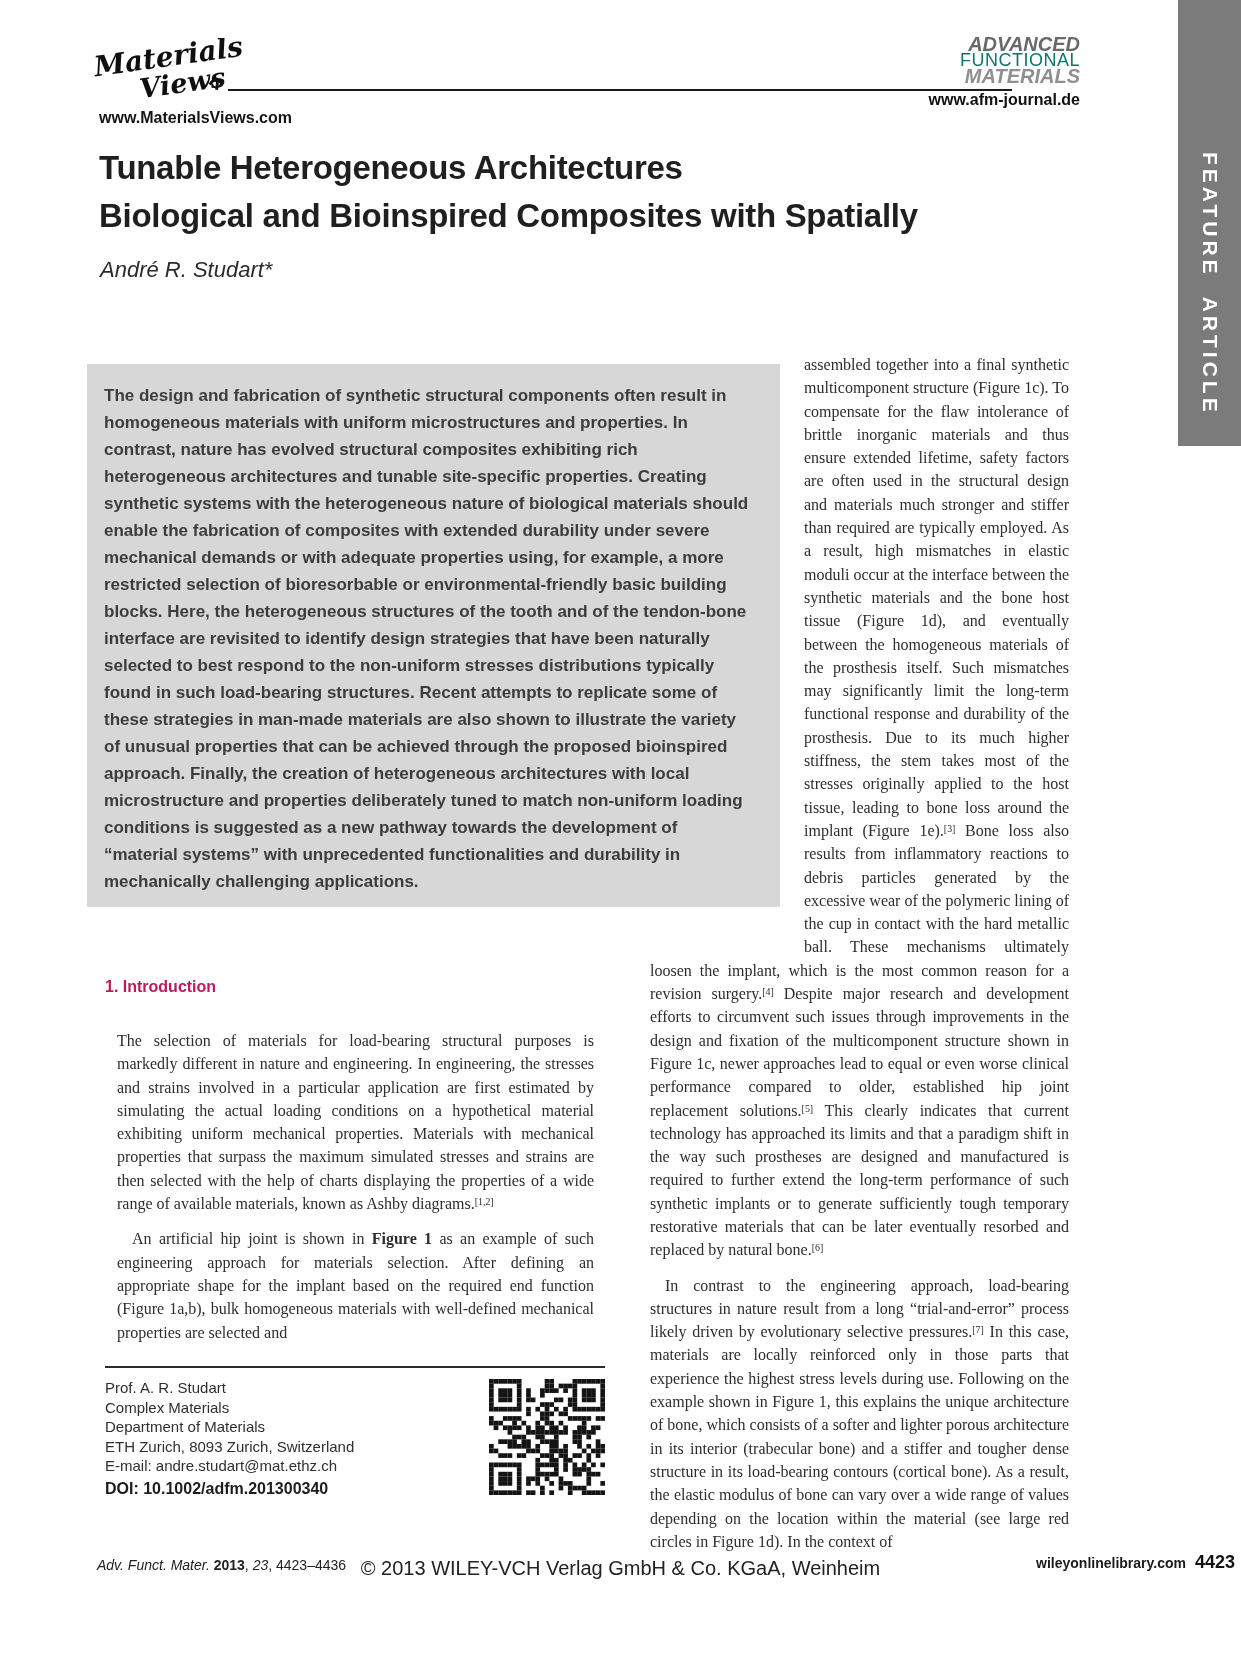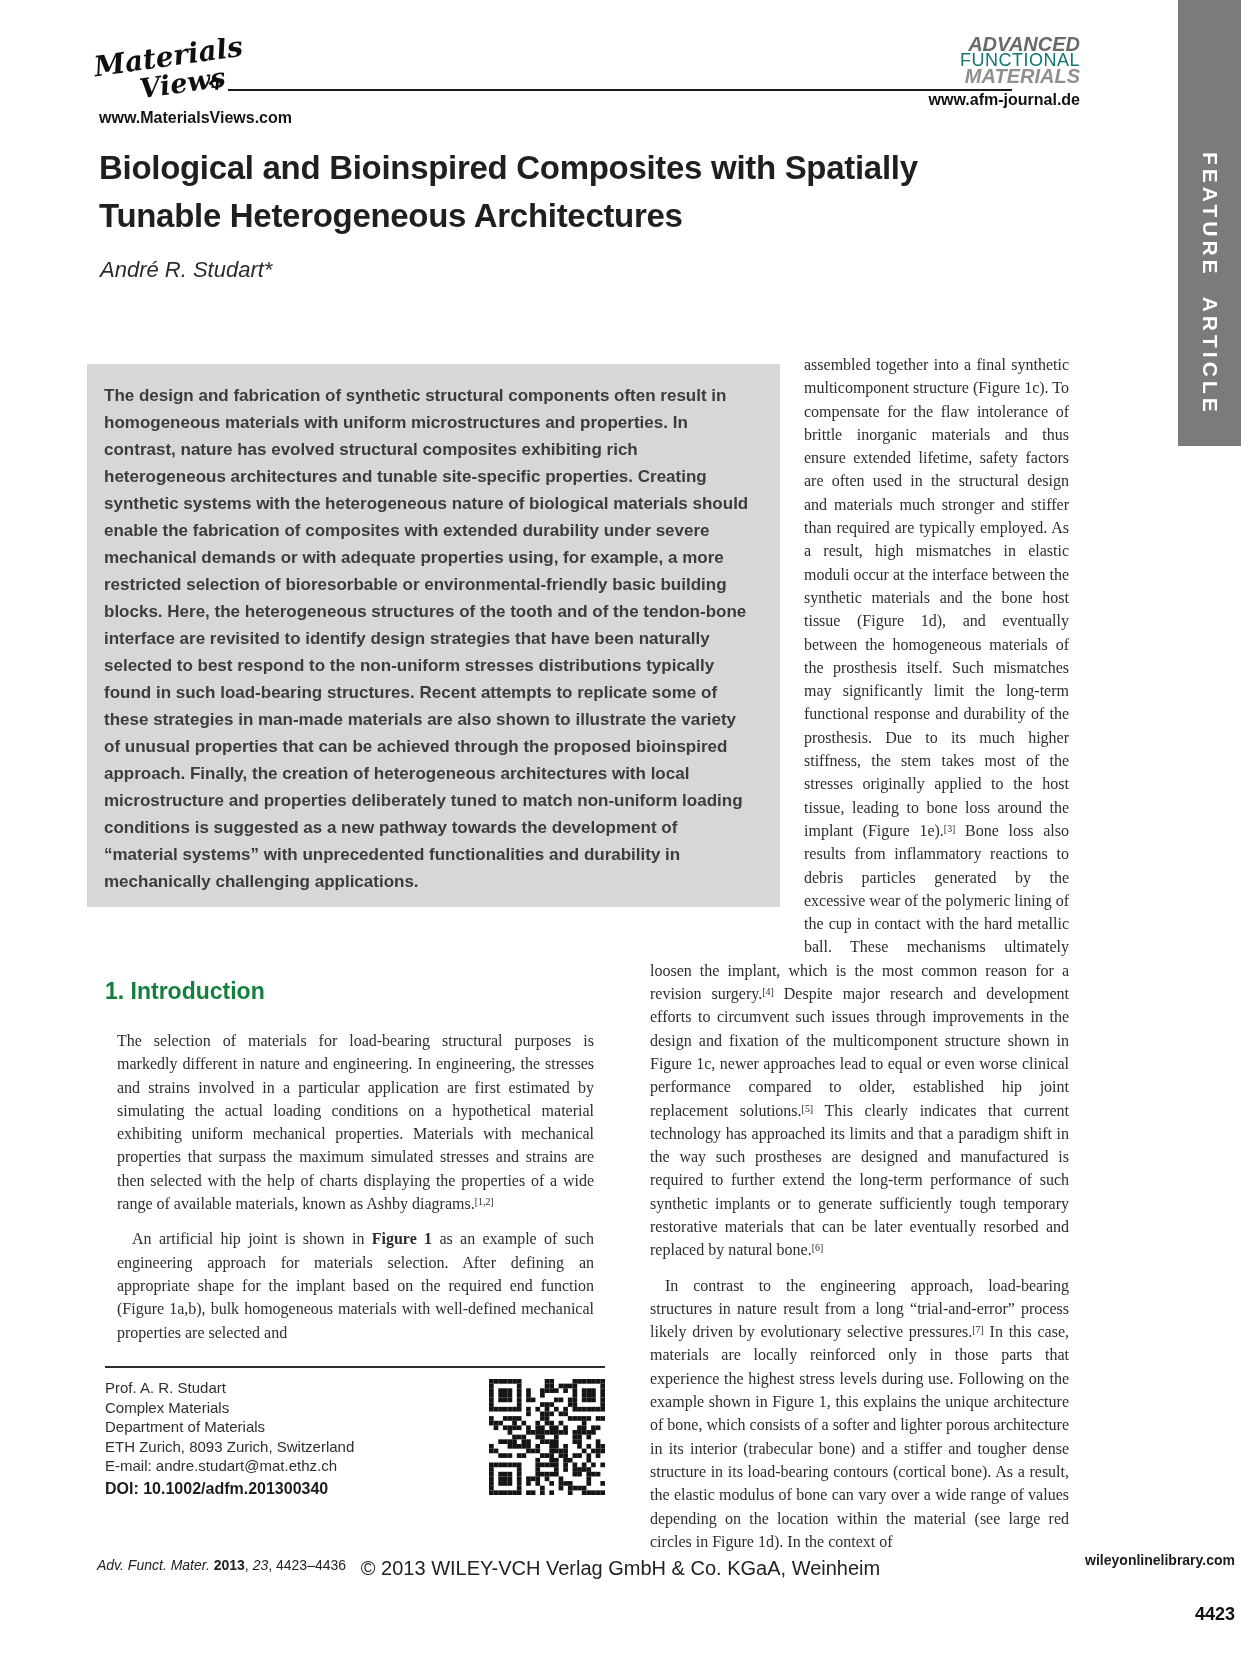--- a/index.html
+++ b/index.html
@@ -31,36 +31,36 @@
   .abstract-box{position:absolute;left:87px;top:364px;width:693px;height:543px;box-sizing:border-box;
                 background:var(--abstract-box-bg,#d7d7d7);padding:18px 26px 14px 17px;overflow:hidden;}
   .abstract-text{font-size:17px;line-height:27px;font-weight:bold;color:#3c3c3c;text-align:left;}
   
   .serif{font-family:"Liberation Serif",serif;}
   .right-col{position:absolute;left:638px;top:341px;width:443px;font-size:16px;line-height:23.3px;
              text-align:justify;color:#2d2d2d;}
   .right-col .spacer{float:left;width:166px;height:613px;}
   .left-col{position:absolute;left:105px;top:1017px;width:501px;font-size:16px;line-height:23.3px;
             text-align:justify;color:#2d2d2d;}
-  .intro-heading{position:absolute;left:105px;top:978px;font-size:23px;font-weight:bold;color:#15803d;}
+  .intro-heading{position:absolute;left:105px;top:978px;font-size:16px;font-weight:bold;color:#be185d;}
   p.para{margin:12px;padding:0;}
   p.indent{text-indent:15px;}
   sup{font-size:0.62em;line-height:0;vertical-align:0.45em;}
   
   .foot-rule{position:absolute;left:105px;top:1366px;width:500px;height:2px;background:#2c2c2c;}
   .correspondence{position:absolute;left:105px;top:1378px;font-size:15px;line-height:19.5px;color:#2f2f2f;}
   .doi{margin-top:3px;font-size:16px;font-weight:bold;color:#1c1c1c;}
   .qr{position:absolute;left:489px;top:1379px;width:116px;height:116px;}
   
   .pf-citation{position:absolute;left:97px;top:1557px;font-size:14px;color:#222;}
   .pf-citation .it{font-style:italic;}
   .pf-citation .bd{font-weight:bold;}
   .pf-copyright{position:absolute;left:0;top:1557px;width:1241px;text-align:center;
                 font-size:20px;color:#222;pointer-events:none;}
-  .pf-right{position:absolute;right:6px;top:1552px;display:flex;align-items:flex-end;gap:36px;flex-direction:column;}
+  .pf-right{position:absolute;right:6px;top:1552px;display:flex;align-items:center;gap:9px;}
   .pf-site{font-size:14px;font-weight:bold;color:#1a1a1a;}
   .pf-page{font-size:18px;font-weight:bold;color:#111;}
 </style>
 </head>
 <body>
 
 <div id="page">
 
   <svg class="mv-logo" width="156" height="74" viewBox="0 0 156 74">
     <g transform="rotate(-8 78 37)">
@@ -78,22 +78,22 @@
     <div class="afm2">FUNCTIONAL</div>
     <div class="afm3">MATERIALS</div>
     <div class="afm-url">www.afm-journal.de</div>
   </div>
 
   <div class="feature-bar">
     <span class="feature-label">FEATURE ARTICLE</span>
   </div>
 
   <div class="title">
+    <div>Tunable Heterogeneous Architectures</div>
     <div>Biological and Bioinspired Composites with Spatially</div>
-    <div>Tunable Heterogeneous Architectures</div>
   </div>
   <div class="author">André R. Studart*</div>
 
   <div class="abstract-box">
     <div class="abstract-text">The design and fabrication of synthetic structural components often result in homogeneous materials with uniform microstructures and properties. In contrast, nature has evolved structural composites exhibiting rich heterogeneous architectures and tunable site-specific properties. Creating synthetic systems with the heterogeneous nature of biological materials should enable the fabrication of composites with extended durability under severe mechanical demands or with adequate properties using, for example, a more restricted selection of bioresorbable or environmental-friendly basic building blocks. Here, the heterogeneous structures of the tooth and of the tendon-bone interface are revisited to identify design strategies that have been naturally selected to best respond to the non-uniform stresses distributions typically found in such load-bearing structures. Recent attempts to replicate some of these strategies in man-made materials are also shown to illustrate the variety of unusual properties that can be achieved through the proposed bioinspired approach. Finally, the creation of heterogeneous architectures with local microstructure and properties deliberately tuned to match non-uniform loading conditions is suggested as a new pathway towards the development of “material systems” with unprecedented functionalities and durability in mechanically challenging applications.</div>
   </div>
 
   <div class="right-col serif">
     <div class="spacer"></div>
     <p class="para">assembled together into a final synthetic multicomponent structure (Figure 1c). To compensate for the flaw intolerance of brittle inorganic materials and thus ensure extended lifetime, safety factors are often used in the structural design and materials much stronger and stiffer than required are typically employed. As a result, high mismatches in elastic moduli occur at the interface between the synthetic materials and the bone host tissue (Figure 1d), and eventually between the homogeneous materials of the prosthesis itself. Such mismatches may significantly limit the long-term functional response and durability of the prosthesis. Due to its much higher stiffness, the stem takes most of the stresses originally applied to the host tissue, leading to bone loss around the implant (Figure 1e).<sup>[3]</sup> Bone loss also results from inflammatory reactions to debris particles generated by the excessive wear of the polymeric lining of the cup in contact with the hard metallic ball. These mechanisms ultimately loosen the implant, which is the most common reason for a revision surgery.<sup>[4]</sup> Despite major research and development efforts to circumvent such issues through improvements in the design and fixation of the multicomponent structure shown in Figure 1c, newer approaches lead to equal or even worse clinical performance compared to older, established hip joint replacement solutions.<sup>[5]</sup> This clearly indicates that current technology has approached its limits and that a paradigm shift in the way such prostheses are designed and manufactured is required to further extend the long-term performance of such synthetic implants or to generate sufficiently tough temporary restorative materials that can be later eventually resorbed and replaced by natural bone.<sup>[6]</sup></p>

